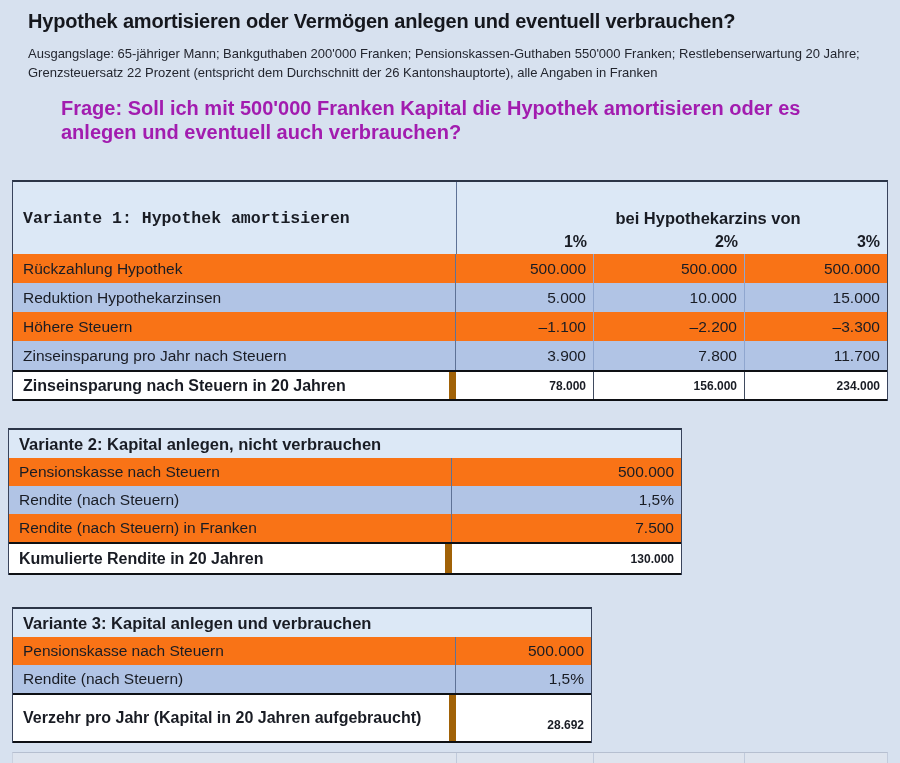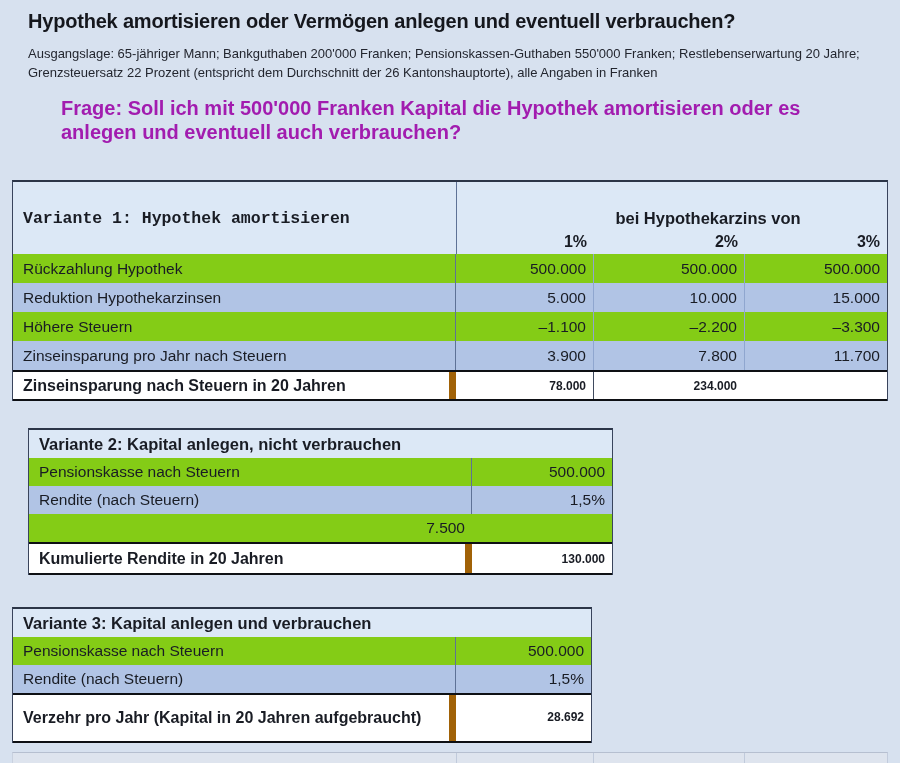--- a/index.html
+++ b/index.html
@@ -25,21 +25,21 @@
     font-size:20px; font-weight:700; line-height:24px; color:#a21caf;margin-left:33px;
   }
 
   
   .tbl {
     position:absolute; box-sizing:border-box;
     background:#dce8f6;
     border:1px solid #39445c; border-top:2px solid #2c3547; border-bottom:none;
   }
   .row { display:grid; align-items:stretch; }
-  .light { background:#84cc16; }
+  .light { background:#f97316; }
   .dark  { background:#b1c4e5; }
   .lbl {
     padding-left:10px; display:flex; align-items:center;
     font-size:15.5px; border-right:1px solid #5e7296;
   }
   .val {
     display:flex; align-items:center; justify-content:flex-end;
     padding-right:7px; font-size:15.5px;
   }
   .val.sep { border-left:1px solid #8fa6cf; }
@@ -63,31 +63,31 @@
     border-left:1px solid #5e7296;
     display:flex; flex-direction:column; justify-content:flex-end; padding-bottom:1px;
   }
   .t1-group { text-align:center; padding-left:72px; font-weight:700; font-size:16.5px; line-height:23px; }
   .t1-pcts { display:grid; grid-template-columns:137px 151px auto; font-weight:700; }
   .t1-pcts span { text-align:right; padding-right:7px; font-size:16px; line-height:23px; }
   .t1 .row { height:29px; }
   .t1 .total { height:27px; }
 
   
-  .t2 { left:28px; top:428px; width:585px; }
+  .t2 { left:8px; top:428px; width:674px; }
   .t3 { left:12px; top:607px; width:580px; }
   .t2 .row, .t3 .row { grid-template-columns:443px auto; height:28px; }
   .small-head {
     height:28px; display:flex; align-items:center;
     padding-left:10px; font-weight:700; font-size:16.5px;
   }
   .t2 .total { height:29px; }
   .t3 .total { height:46px; }
   .t3 .total .lbl { line-height:20px; align-items:center; padding-right:10px;text-align:right; }
-  .t3 .total .val { align-items:flex-end; padding-bottom:17px; }
+  .t3 .total .val { align-items:flex-end; padding-bottom:9px; }
 
   
   .cut-strip {
     position:absolute; left:12px; top:752px; width:876px; height:11px;
     box-sizing:border-box;
     background:#dee4ee;
     border-top:1px solid #b6bfd0; border-right:1px solid #c2cbdc; border-left:1px solid #c9d1df;
   }
   .cut-strip .vline {
     position:absolute; top:0; bottom:0; width:1px; background:#c0cadb;
@@ -135,35 +135,37 @@
     </div>
     <div class="row dark">
       <div class="lbl">Zinseinsparung pro Jahr nach Steuern</div>
       <div class="val">3.900</div>
       <div class="val sep">7.800</div>
       <div class="val sep">11.700</div>
     </div>
     <div class="row total">
       <div class="lbl">Zinseinsparung nach Steuern in 20 Jahren</div>
       <div class="val">78.000</div>
+      <div class="val sep">156.000</div>
       <div class="val sep">234.000</div>
     </div>
   </div>
 
   <div class="tbl t2">
     <div class="small-head">Variante 2: Kapital anlegen, nicht verbrauchen</div>
     <div class="row light">
       <div class="lbl">Pensionskasse nach Steuern</div>
       <div class="val">500.000</div>
     </div>
     <div class="row dark">
       <div class="lbl">Rendite (nach Steuern)</div>
       <div class="val">1,5%</div>
     </div>
     <div class="row light">
+      <div class="lbl">Rendite (nach Steuern) in Franken</div>
       <div class="val">7.500</div>
     </div>
     <div class="row total">
       <div class="lbl">Kumulierte Rendite in 20 Jahren</div>
       <div class="val">130.000</div>
     </div>
   </div>
 
   <div class="tbl t3">
     <div class="small-head">Variante 3: Kapital anlegen und verbrauchen</div>

